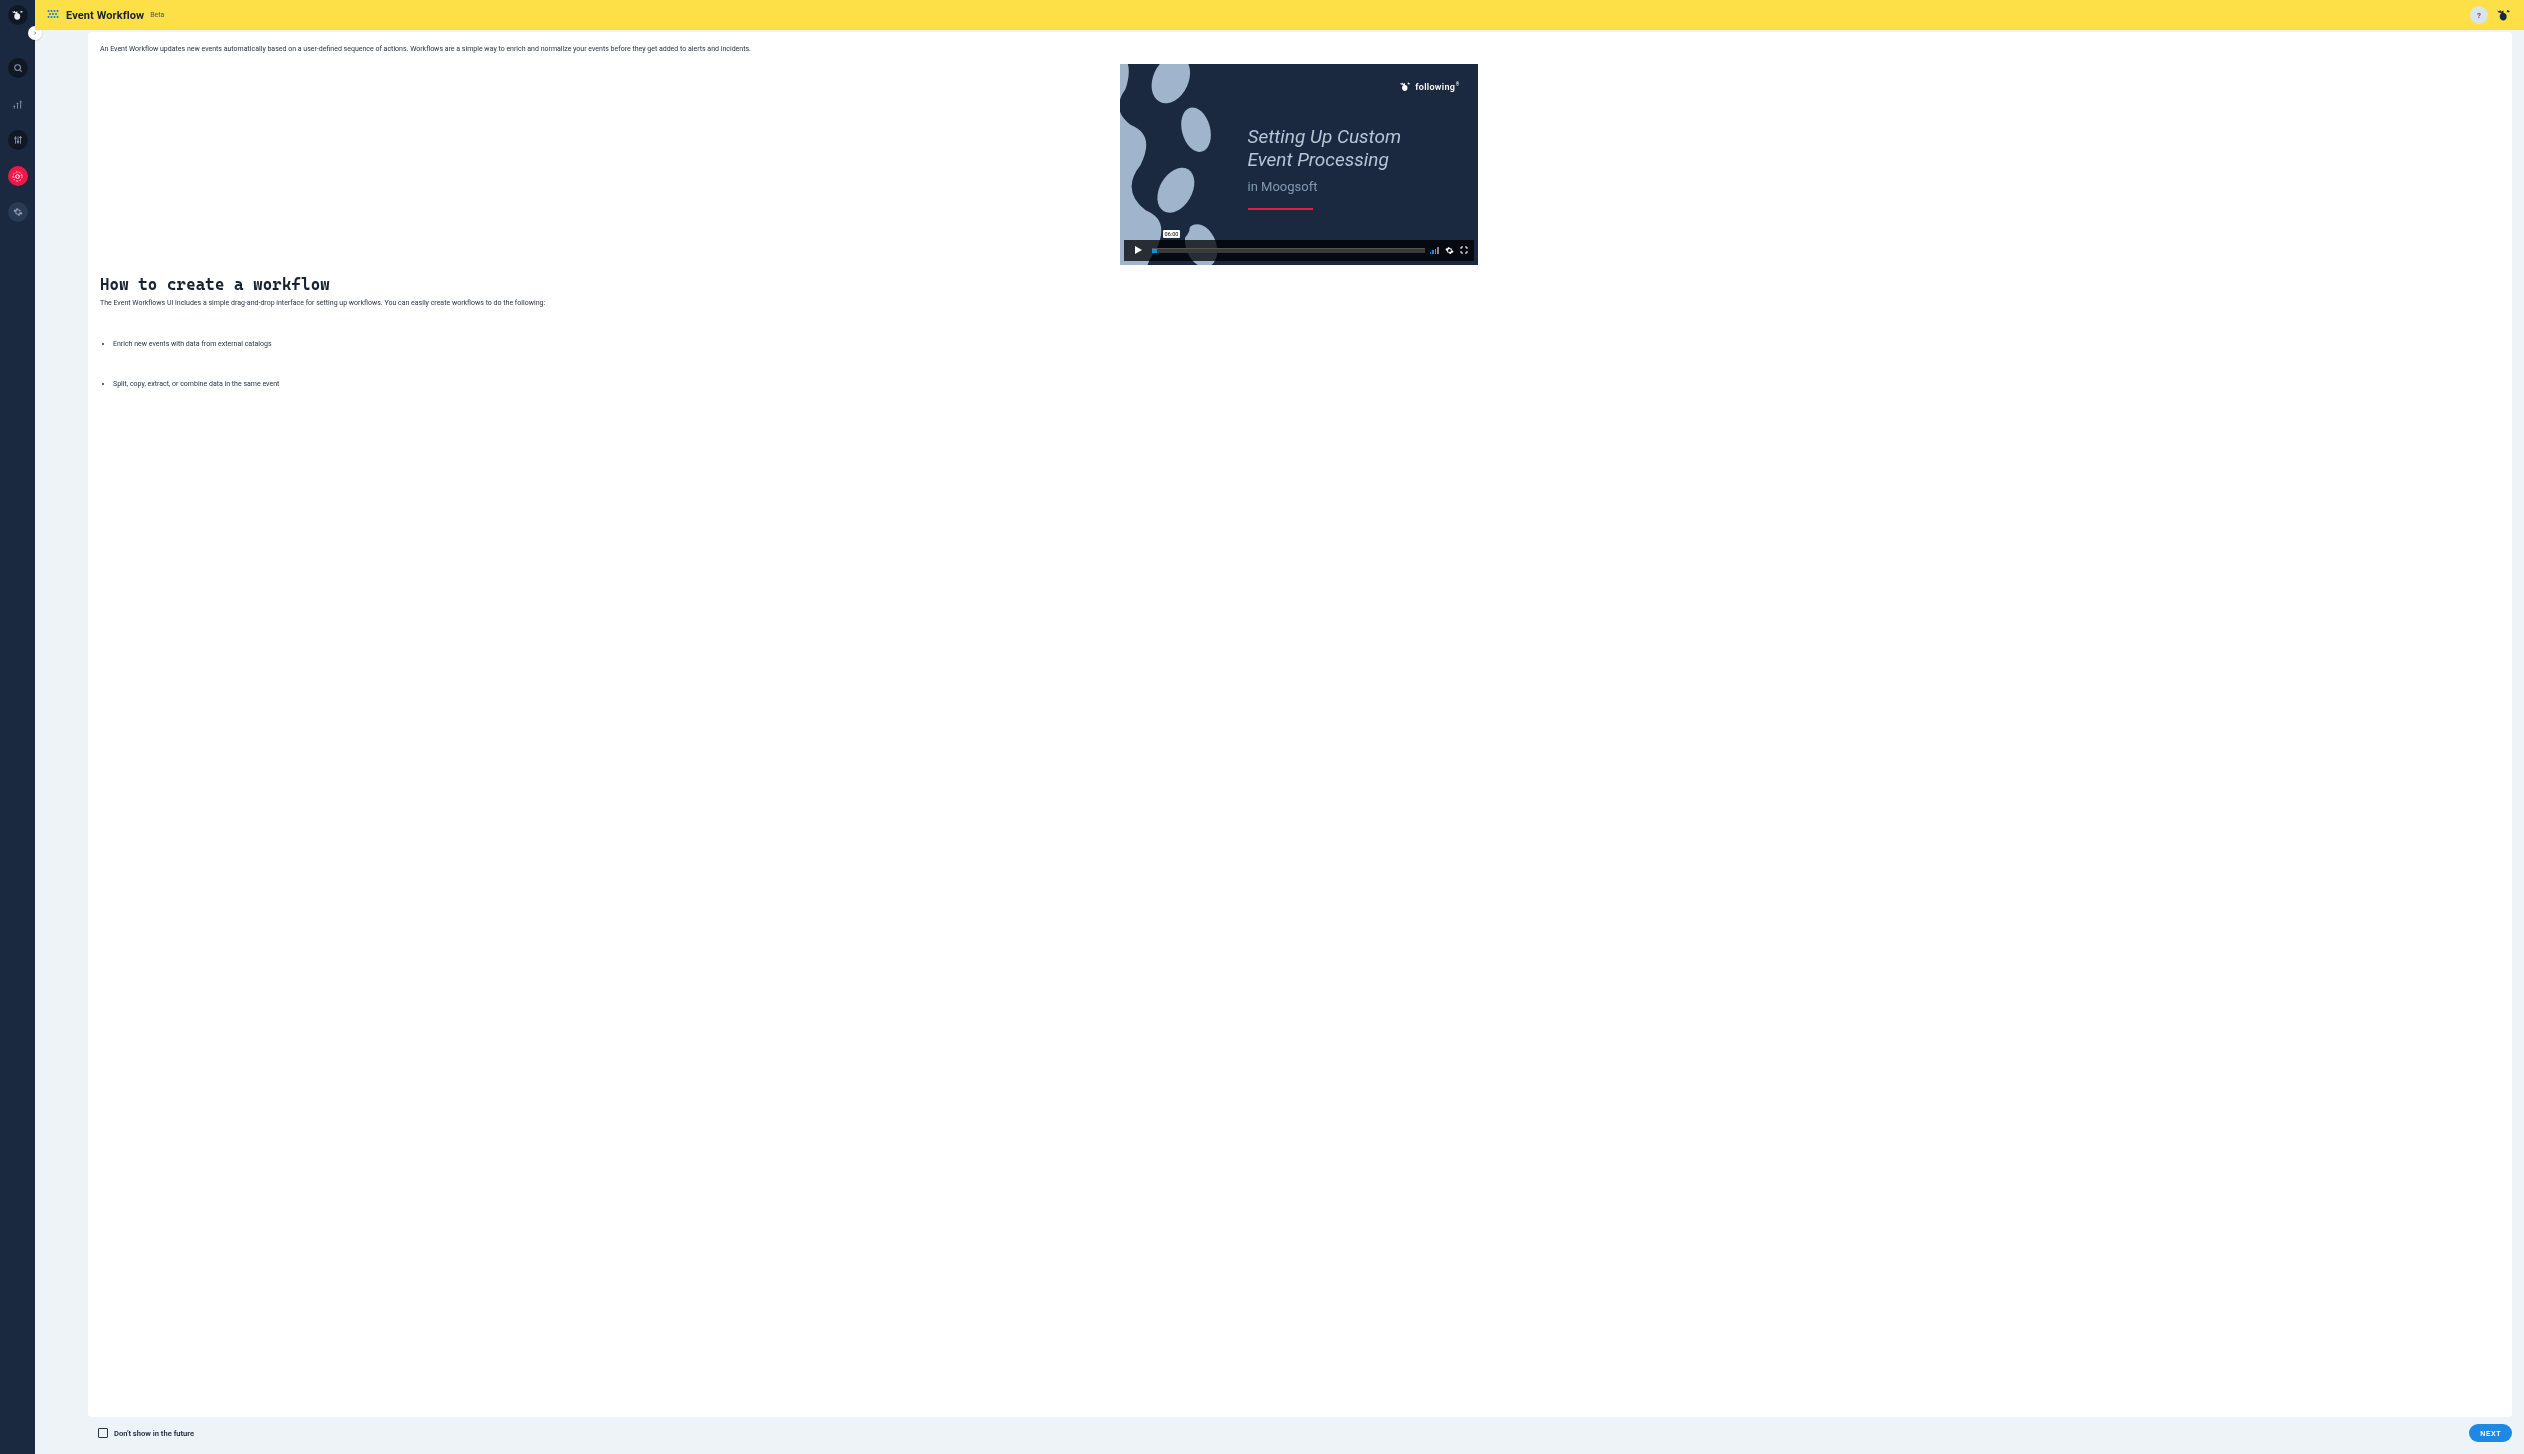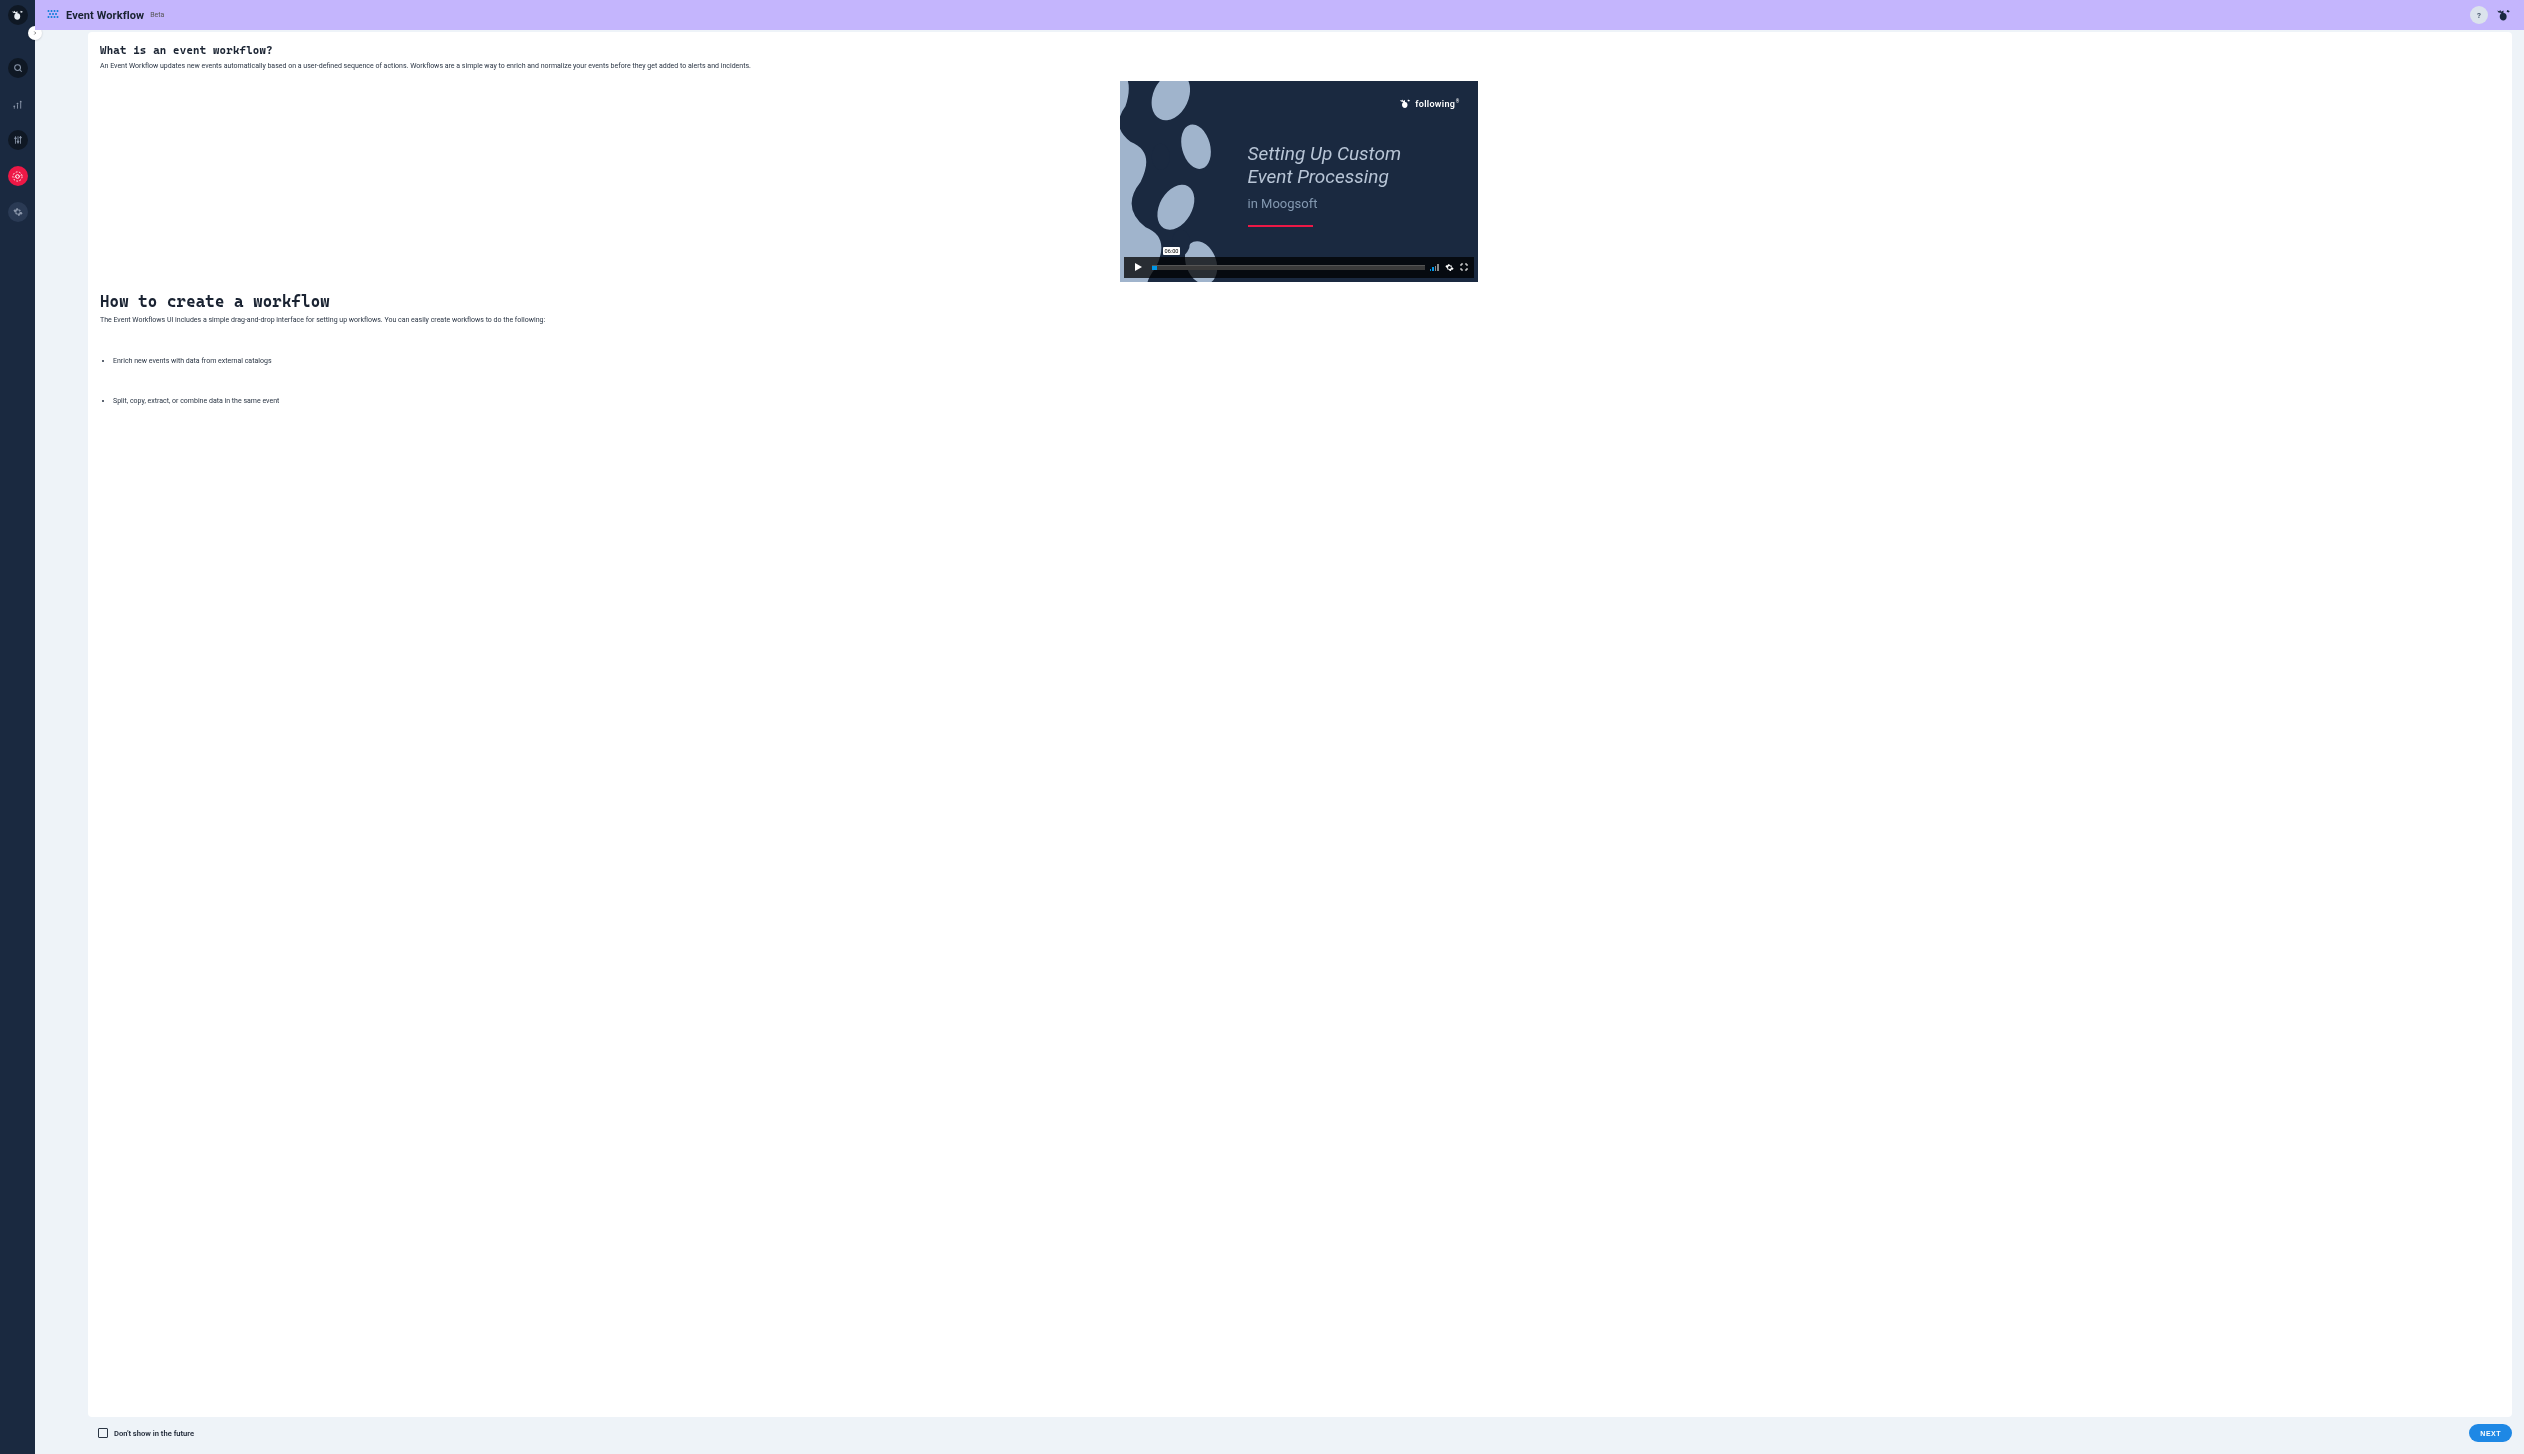--- a/index.html
+++ b/index.html
@@ -51,21 +51,21 @@
   z-index: 10;
 }
 .sidebar-spacer-top { height: 21px; }
 .top-bar {
   position: fixed;
   left: 35px; top: 0; right: 0;
   height: 30px;
   display: flex;
   align-items: center;
   padding: 0 12px;
-  background: #c4b5fd;
+  background: #fde047;
 }
 .top-title-wrap {
   display: flex;
   align-items: center;
   gap: 6px;
 }
 .wave-icon {
   color: #0b7ed8;
 }
 .top-title {
@@ -380,21 +380,20 @@
   <div class="avatar-btn">
     <svg width="15" height="15" viewBox="0 0 24 24" fill="currentColor">
         <path d="M4 7 L2 4 L5 5 L7 3 L8 6 L12 4 L12 8 C16 8 17 11 17 14 C17 18 14 20 12 20 C8 20 6 17 6 14 C6 11 7 9 9 8 Z M20 4 L22 5 L20 7 L17 6 L18 3 Z"></path>
       </svg>
   </div>
 </div>
 
 <div class="main">
   <div class="card">
     <div class="card-scroll">
-      <div class="h1">What is an event workflow?</div>
       <div class="p">An Event Workflow updates new events automatically based on a user-defined sequence of actions. Workflows are a simple way to enrich and normalize your events before they get added to alerts and incidents.</div>
 
       <div class="video-wrap">
         <div class="video-frame">
           <svg class="video-blobs" viewBox="0 0 380 470">
             <path d="M40 0 Q80 20 60 80 Q30 120 70 150 Q120 170 90 230 Q50 280 100 320 Q150 340 120 400 Q80 450 130 470 L0 470 L0 0 Z" fill="#a0b4cc"></path>
             <ellipse cx="150" cy="60" rx="35" ry="50" fill="#a0b4cc" transform="rotate(25 150 60)"></ellipse>
             <ellipse cx="200" cy="160" rx="28" ry="45" fill="#a0b4cc" transform="rotate(-15 200 160)"></ellipse>
             <ellipse cx="160" cy="280" rx="32" ry="48" fill="#a0b4cc" transform="rotate(30 160 280)"></ellipse>
             <ellipse cx="210" cy="390" rx="30" ry="44" fill="#a0b4cc" transform="rotate(-20 210 390)"></ellipse>

